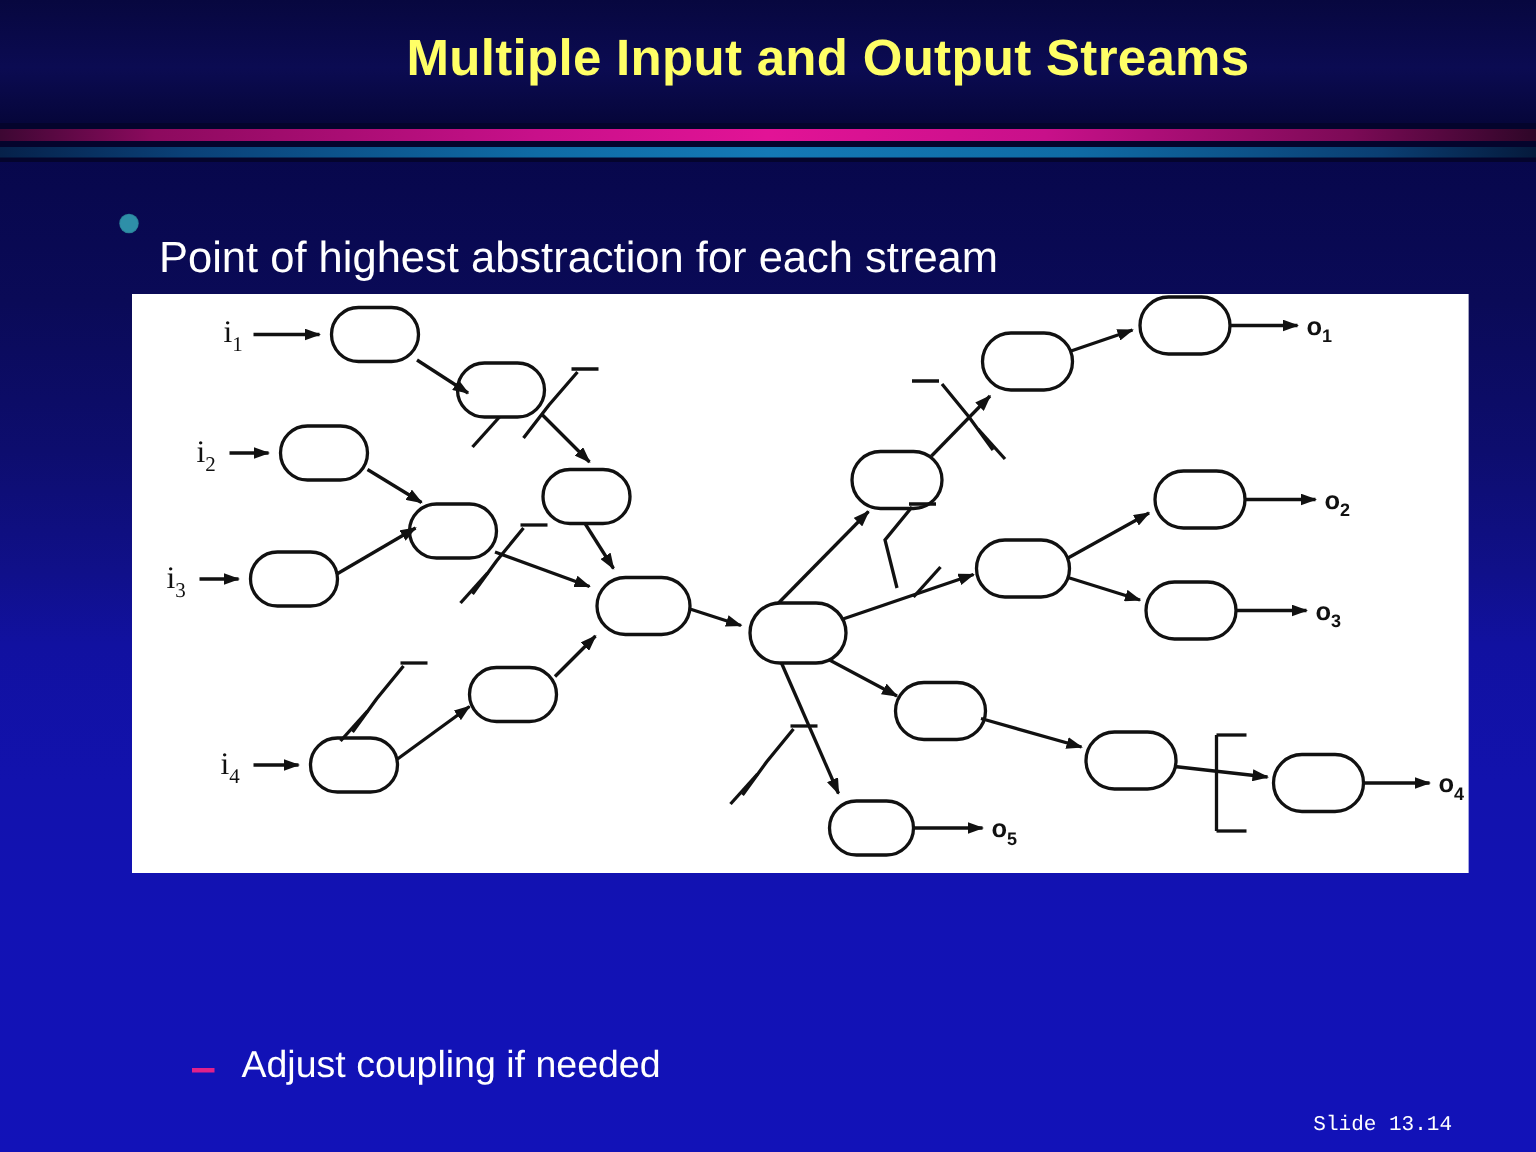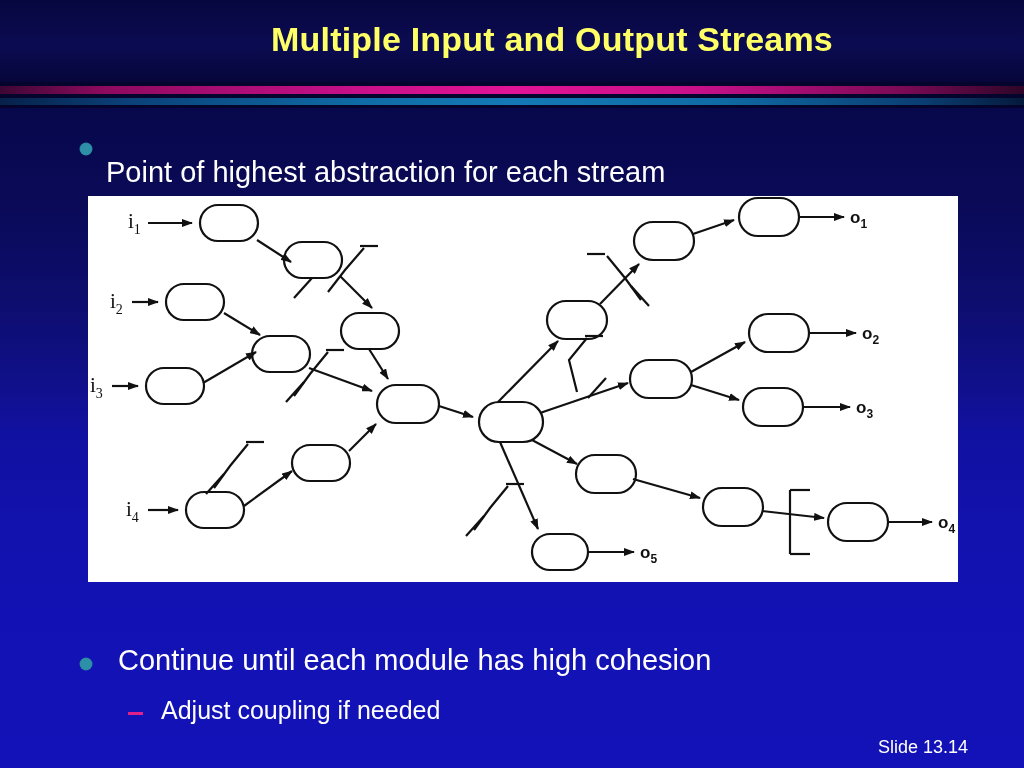--- a/index.html
+++ b/index.html
@@ -123,31 +123,33 @@
   }
 
   
   .figure-box {
     position: absolute;
     left: 88px;
     top: 196px;
     width: 870px;
     height: 386px;
     background: #ffffff;
+    padding-left: 21px;
   }
   .figure-box svg { display: block; }
 
   
   .slide-num {
     position: absolute;
     right: 56px;
     bottom: 10px;
     color: #ffffff;
-    font-size: 18px;
+    font-size: 14px;
     white-space: nowrap;
+    font-family: Liberation Mono, monospace;
   }
 </style>
 </head>
 <body>
 
 <div id="slide">
 
   <div class="title-band">
     <div class="title-text">Multiple Input and Output Streams</div>
   </div>
@@ -288,24 +290,20 @@
       <g fill="#111111" font-family="Liberation Sans, sans-serif" font-weight="bold">
         <text x="762" y="27" font-size="17">o<tspan font-size="12" dy="5">1</tspan></text>
         <text x="774" y="143" font-size="17">o<tspan font-size="12" dy="5">2</tspan></text>
         <text x="768" y="217" font-size="17">o<tspan font-size="12" dy="5">3</tspan></text>
         <text x="850" y="332" font-size="17">o<tspan font-size="12" dy="5">4</tspan></text>
         <text x="552" y="362" font-size="17">o<tspan font-size="12" dy="5">5</tspan></text>
       </g>
     </svg>
   </div>
 
-  <div class="bullet-row" style="left:80px; top:643px;">
-    <div class="bullet-dot"></div>
-    <div class="bullet-text">Continue until each module has high cohesion</div>
-  </div>
 
   <div class="sub-row" style="left:128px; top:695px;justify-content:flex-end;">
     <div class="sub-dash"></div>
     <div class="sub-text">Adjust coupling if needed</div>
   </div>
 
   <div class="slide-num">Slide 13.14</div>
 
 </div>
 

